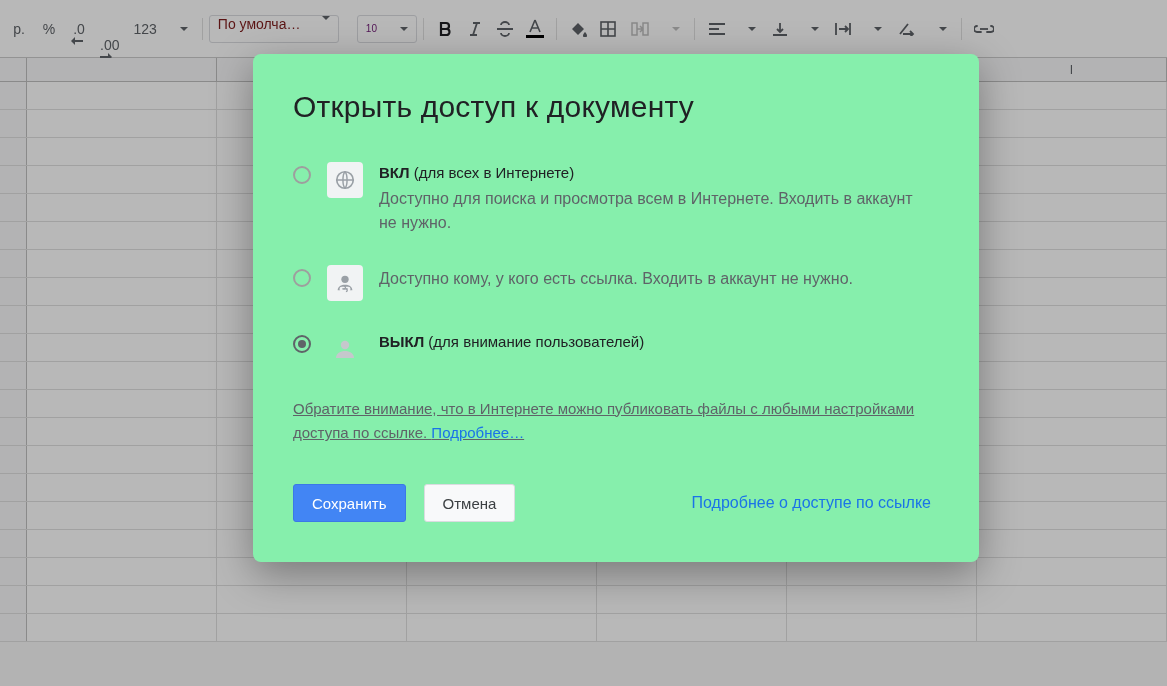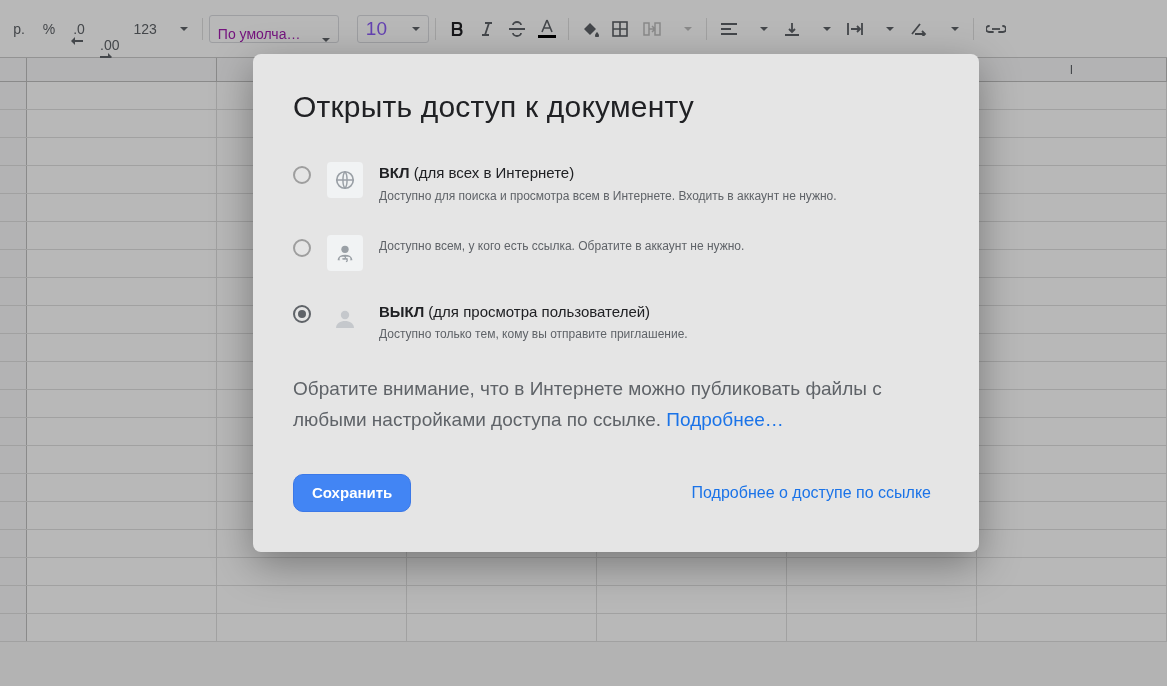--- a/index.html
+++ b/index.html
@@ -42,35 +42,35 @@
     border-right: 4px solid transparent;
     border-top: 4px solid #5f6368;
     margin-left: 4px;
   }
   .tb-sep { width: 1px; height: 22px; background: #e0e0e0; margin: 0 6px; }
   .font-select {
     width: 130px; height: 28px;
     border: 1px solid #dadce0;
     border-radius: 3px;
     display: flex;
-    align-items: flex-end;
+    align-items: flex-start;
     padding: 0 8px;
     font-size: 14px;
-    color: #a21caf;
+    color: #7f1d1d;
     justify-content: space-between;
   }
   .size-select {
-    width: 72px; height: 28px;
+    width: 60px; height: 28px;
     border: 1px solid #dadce0;
     border-radius: 3px;
     display: flex;
     align-items: center;
     padding: 0 8px;
-    font-size: 19px;
-    color: #8b5cf6;
+    font-size: 10px;
+    color: #701a75;
     justify-content: space-between;
     margin-left: 18px;
   }
   .text-color-btn { flex-direction: column; gap: 2px; }
   .text-color-bar { width: 18px; height: 3px; background: #000; }
   .fill-color-btn { flex-direction: column; gap: 2px; }
 
   
   .sheet {
     position: relative;
@@ -124,21 +124,21 @@
     background: rgba(0,0,0,0.28);
     z-index: 10;
   }
 
   
   .dialog {
     position: absolute;
     left: 253px;
     top: 54px;
     width: 726px;
-    background: #e5e5e5;
+    background: #86efac;
     border-radius: 8px;
     box-shadow: 0 12px 40px rgba(0,0,0,0.35);
     z-index: 20;
     padding: 36px 48px 40px 40px;
   }
   .dialog-title {
     font-size: 30px;
     font-weight: 400;
     color: #202124;
     margin-bottom: 38px;
@@ -181,39 +181,40 @@
     flex: 0 0 36px;
     margin-top: 0;
   }
   .opt-text {
     flex: 1;
     font-size: 15px;
     line-height: 1.5;
   }
   .opt-label { color: #202124; }
   .opt-label .state { font-weight: 700; }
-  .opt-desc { color: #5f6368; margin-top: 2px; font-size: 12px; line-height: 1.5; }
+  .opt-desc { color: #5f6368; margin-top: 2px; font-size: 16px; line-height: 1.5; }
   .note {
-    font-size: 19px;
+    font-size: 15px;
     color: #5f6368;
     line-height: 1.65;
     margin-bottom: 38px;
+    text-decoration: underline;
   }
   .note a { color: #1a73e8; text-decoration: none; cursor: pointer; }
   .btn-row {
     display: flex;
     align-items: center;
     gap: 18px;
   }
   .btn {
     height: 38px;
     padding: 0 18px;
-    border-radius: 10px;
+    border-radius: 3px;
     font-size: 15px;
-    font-weight: 700;
+    font-weight: 400;
     cursor: pointer;
     display: inline-flex;
     align-items: center;
     border: 1px solid transparent;
   }
   .btn-primary {
     background: #4285f4;
     color: #fff;
     border-color: #3b78e7;
   }
@@ -560,39 +561,39 @@
     <div class="opt-icon">
       <svg width="22" height="22" viewBox="0 0 24 24">
           <circle cx="12" cy="8" r="4" fill="#9aa0a6"></circle>
           <path d="M4 20c0-4 4-6 8-6s8 2 8 6" fill="#9aa0a6"></path>
           <rect x="6" y="16" width="12" height="5" rx="2.5" fill="#f1f3f4"></rect>
           <path d="M9 18.5h2a1.5 1.5 0 0 0 0-3M15 18.5h-2a1.5 1.5 0 0 1 0 3" stroke="#9aa0a6" stroke-width="1.4" fill="none"></path>
           <path d="M10 18.5h4" stroke="#9aa0a6" stroke-width="1.4"></path>
         </svg>
     </div>
     <div class="opt-text">
-      <div class="opt-desc">Доступно всем, у кого есть ссылка. Обратите в аккаунт не нужно.</div>
+      <div class="opt-desc">Доступно кому, у кого есть ссылка. Входить в аккаунт не нужно.</div>
     </div>
   </div>
 
   <div class="option">
     <div class="radio checked"></div>
     <div class="opt-icon" style="background:transparent;">
       <svg width="24" height="24" viewBox="0 0 24 24">
           <circle cx="12" cy="8" r="4.2" fill="#c5c8cc"></circle>
           <path d="M3 21c0-4.5 4.5-7 9-7s9 2.5 9 7" fill="#c5c8cc"></path>
         </svg>
     </div>
     <div class="opt-text">
-      <div class="opt-label"><span class="state">ВЫКЛ</span><span> (для просмотра пользователей)</span></div>
-      <div class="opt-desc">Доступно только тем, кому вы отправите приглашение.</div>
+      <div class="opt-label"><span class="state">ВЫКЛ</span><span> (для внимание пользователей)</span></div>
     </div>
   </div>
 
   <div class="note">
     <span>Обратите внимание, что в Интернете можно публиковать файлы с любыми настройками доступа по ссылке. </span><a>Подробнее…</a>
   </div>
 
   <div class="btn-row">
     <div class="btn btn-primary">Сохранить</div>
+    <div class="btn btn-secondary">Отмена</div>
     <div class="btn-link">Подробнее о доступе по ссылке</div>
   </div>
 </div>
 
 </body></html>

